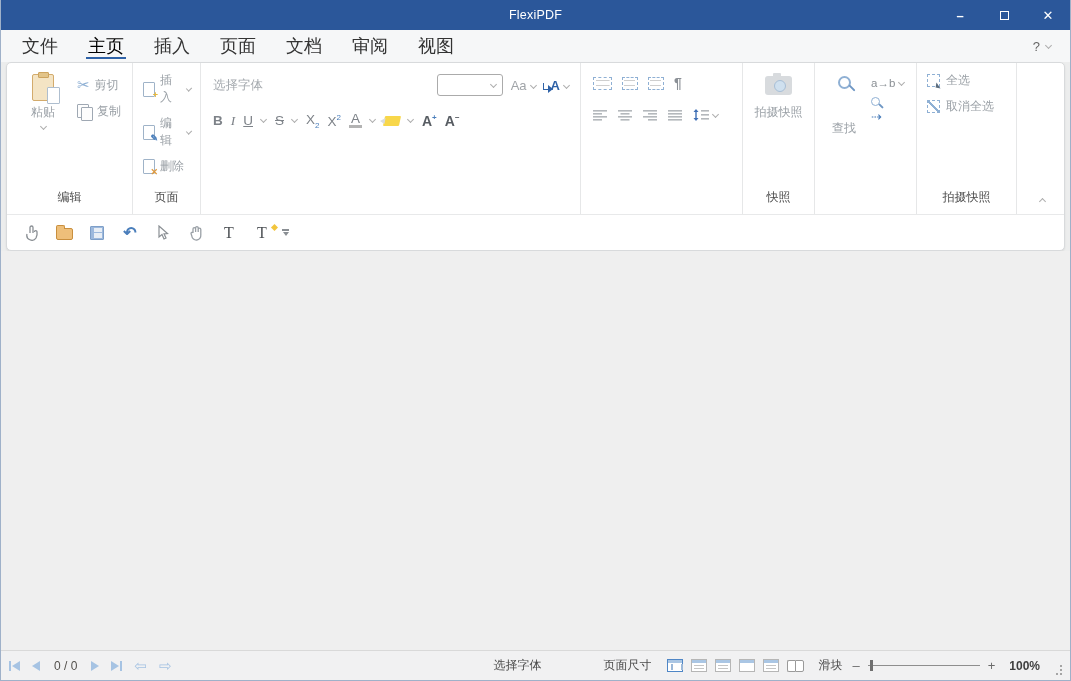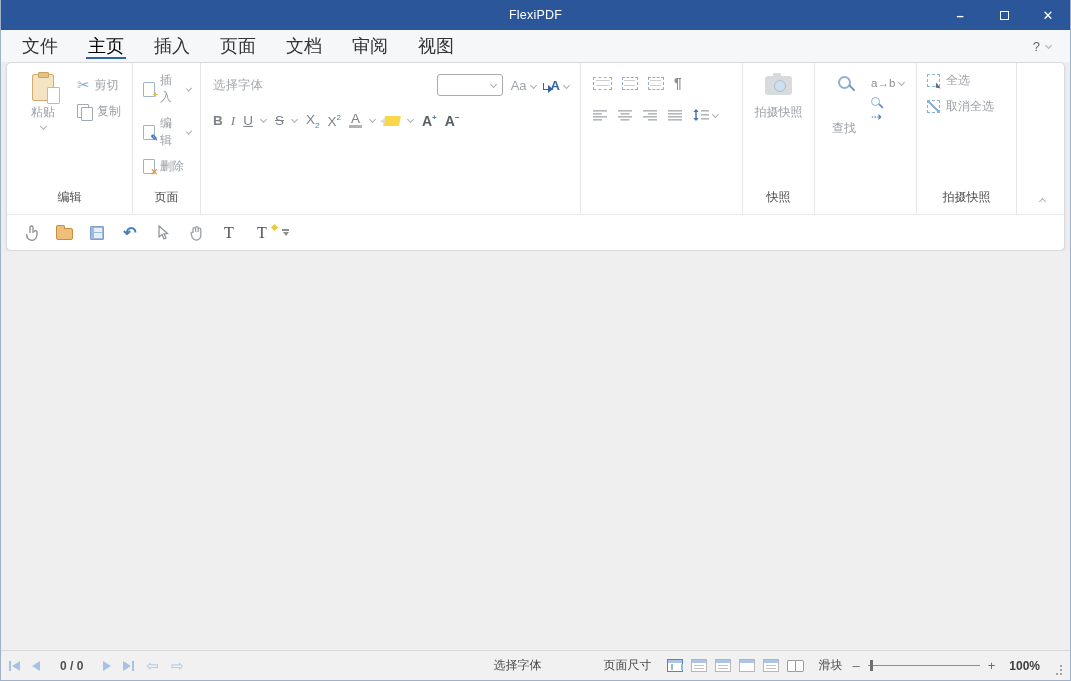--- a/index.html
+++ b/index.html
@@ -137,21 +137,21 @@
   
   .content { flex:1; background:#efefef; }
 
   
   .statusbar { height:30px; background:#f1f1f2; border-top:1px solid #d9d9d9; display:flex; align-items:center; padding:0 8px; font-size:12px; color:#4a4a4a; flex:0 0 auto; }
   .nav { display:flex; align-items:center; gap:12px; }
   .navi { display:flex; align-items:center; gap:1px; }
   .tri-l { width:0; height:0; border-top:5px solid transparent; border-bottom:5px solid transparent; border-right:8px solid #a6c3e3; }
   .tri-r { width:0; height:0; border-top:5px solid transparent; border-bottom:5px solid transparent; border-left:8px solid #a6c3e3; }
   .bar-v { width:2px; height:10px; background:#a6c3e3; }
-  .page-ind { font-weight:bold; color:#53504c; margin:0 8px; }
+  .page-ind { font-weight:normal; color:#53504c; margin:0 2px; }
   .histo { color:#a6c3e3; font-size:15px; line-height:12px; }
   .sb-right { margin-left:auto; display:flex; align-items:center; }
   .sb-label { color:#4a4a4a; }
   .viewicons { display:flex; align-items:center; gap:8px; margin:0 14px 0 16px; }
   .vicon { width:16px; height:13px; border:1px solid #b6b6b6; background:linear-gradient(to bottom, #aac6e4 0 3px, #fff 3px); position:relative; }
   .vicon.sel { border:1px solid #4f86c6; }
   .vicon.sel::after { content:""; position:absolute; left:3px; top:4px; width:3px; height:6px; border-left:2px solid #9cb8d8; border-right:2px solid #9cb8d8; width:8px; }
   .vicon-lines::after { content:""; position:absolute; left:2px; right:2px; top:5px; height:5px;
        background:repeating-linear-gradient(to bottom, #c5c5c5 0 1px, transparent 1px 3px); }
   .book { width:17px; height:12px; display:flex; }

